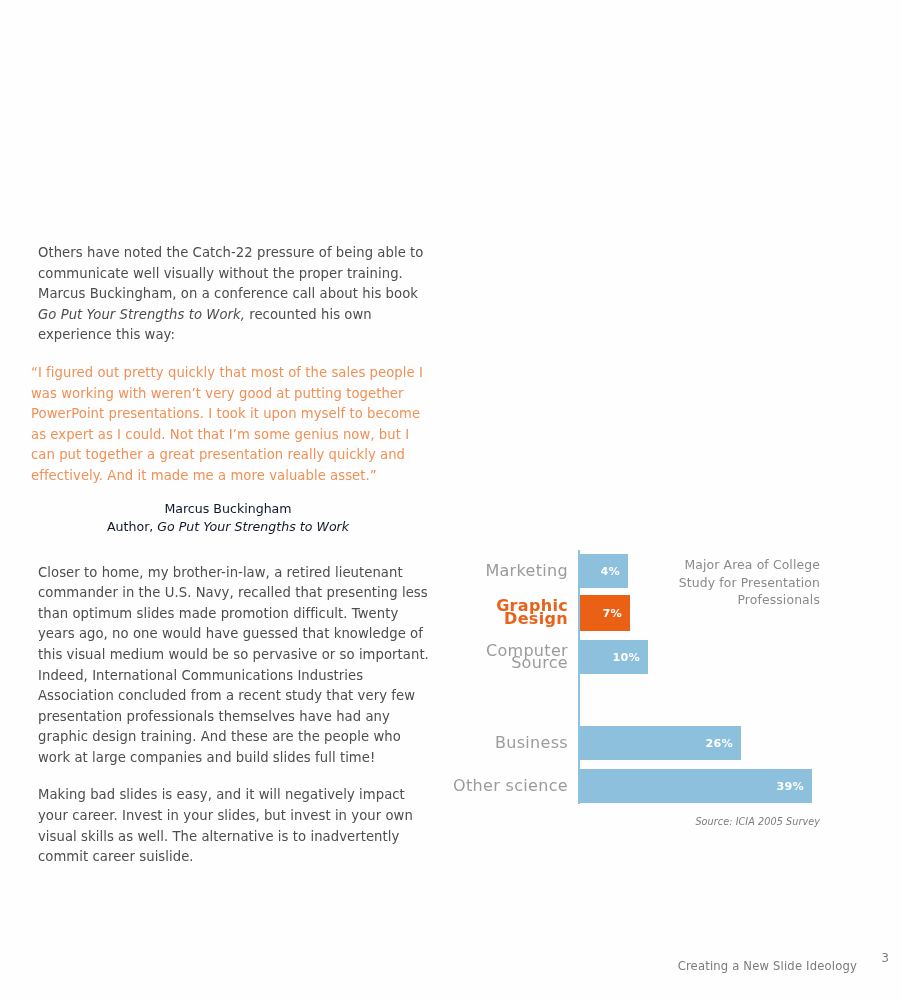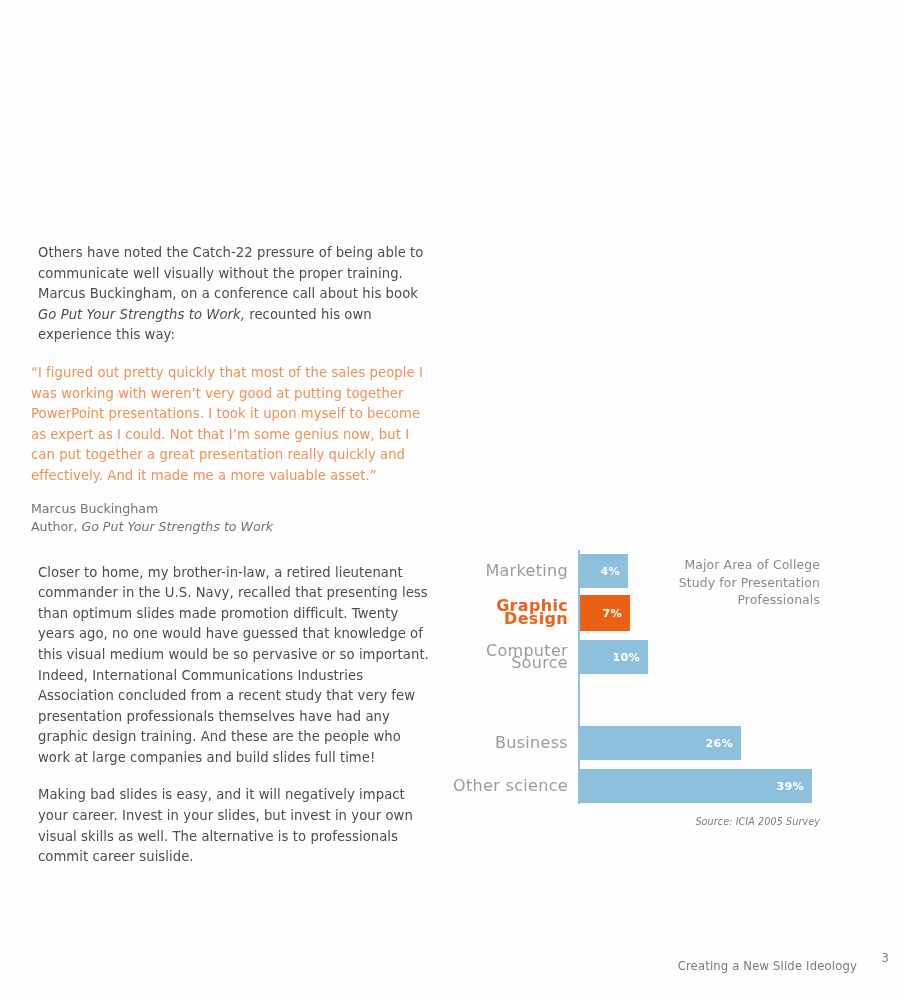--- a/index.html
+++ b/index.html
@@ -42,24 +42,24 @@
 
   .pull-quote {
     font-size: 13.2px;
     line-height: 20.6px;
     color: #f09055;
     letter-spacing: 0.005em;
     margin: 0 0 13px 0;
   }
 
   .attrib {
-    text-align: left;
+    text-align: center;
     font-size: 12.6px;
     line-height: 18.5px;
-    color: #737373;
+    color: #0f172a;
     margin: 0 0 26px 0;
     padding-right: 6px;
   }
   .attrib .line2 em { font-style: italic; }
 
   
   .chart {
     position: absolute;
     left: 480px;
     top: 548px;
@@ -184,21 +184,21 @@
 
     <p class="pull-quote">“I figured out pretty quickly that most of the sales people I was working with weren’t very good at putting together PowerPoint presentations. I took it upon myself to become as expert as I could. Not that I’m some genius now, but I can put together a great presentation really quickly and effectively. And it made me a more valuable asset.”</p>
 
     <div class="attrib">
       <div class="line1">Marcus Buckingham</div>
       <div class="line2"><span>Author, </span><em>Go Put Your Strengths to Work</em></div>
     </div>
 
     <p class="body-par">Closer to home, my brother-in-law, a retired lieutenant commander in the U.S. Navy, recalled that presenting less than optimum slides made promotion difficult. Twenty years ago, no one would have guessed that knowledge of this visual medium would be so pervasive or so important. Indeed, International Communications Industries Association concluded from a recent study that very few presentation professionals themselves have had any graphic design training. And these are the people who work at large companies and build slides full time!</p>
 
-    <p class="body-par">Making bad slides is easy, and it will negatively impact your career. Invest in your slides, but invest in your own visual skills as well. The alternative is to professionals commit career suislide.</p>
+    <p class="body-par">Making bad slides is easy, and it will negatively impact your career. Invest in your slides, but invest in your own visual skills as well. The alternative is to inadvertently commit career suislide.</p>
   </div>
 
   <div class="chart">
 
     <div class="chart-title">
       <div>Major Area of College</div>
       <div>Study for Presentation</div>
       <div>Professionals</div>
     </div>
 

